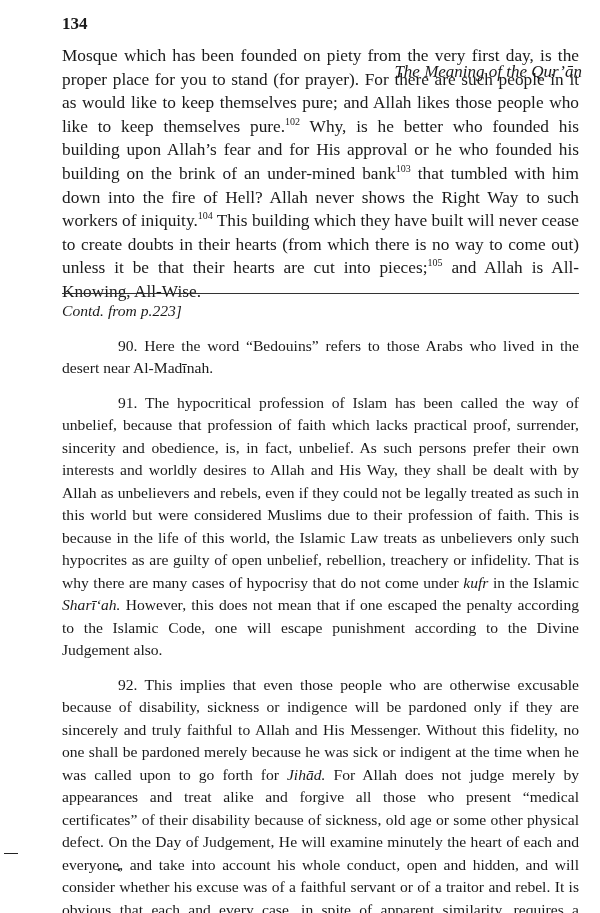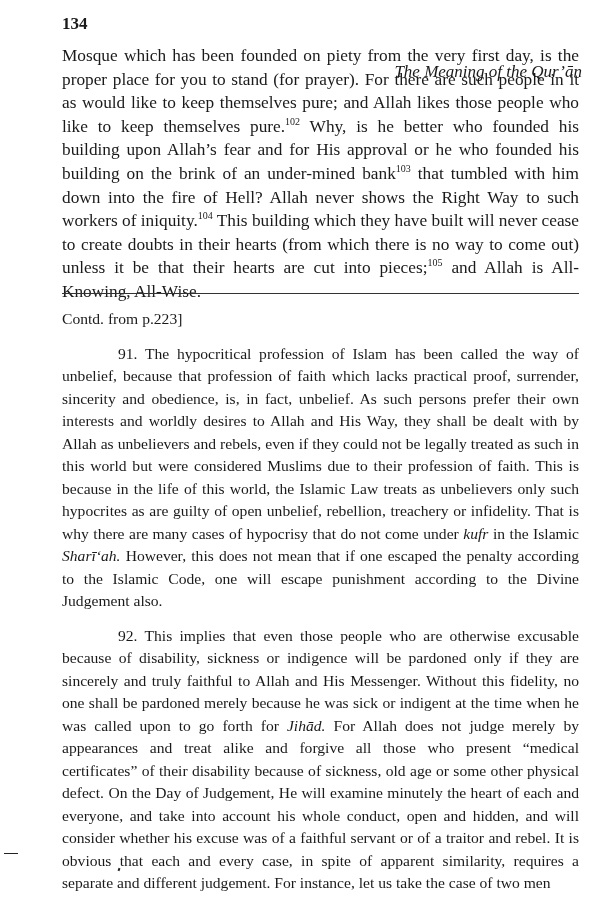--- a/index.html
+++ b/index.html
@@ -63,21 +63,22 @@
     }
     .notes {
       position: absolute;
       top: 296px;
       left: 62px;
       width: 517px;
       font-size: 15.6px;
       line-height: 22.5px;
     }
     .contd {
-      margin: 12px 0 12px 0;
+      font-style: italic;
+      margin: 4px 0 12px 0;
     }
     .note {
       text-align: justify;
       margin: 0 0 12px 0;
     }
     .note .num {
       display: inline-block;
       width: 56px;
     }
     .note i { font-style: italic; }
@@ -106,20 +107,21 @@
   <span class="running-title">The Meaning of the Qur’ān</span>
 </div>
 
 <div class="main-text"><span>Mosque which has been founded on piety from the very first day, is the proper place for you to stand (for prayer). For there are such people in it as would like to keep themselves pure; and Allah likes those people who like to keep themselves pure.</span><sup>102</sup><span> Why, is he better who founded his building upon Allah’s fear and for His approval or he who founded his building on the brink of an under-mined bank</span><sup>103</sup><span> that tumbled with him down into the fire of Hell? Allah never shows the Right Way to such workers of iniquity.</span><sup>104</sup><span> This building which they have built will never cease to create doubts in their hearts (from which there is no way to come out) unless it be that their hearts are cut into pieces;</span><sup>105</sup><span> and Allah is All-Knowing, All-Wise.</span></div>
 
 <div class="divider"></div>
 
 <div class="notes">
   <p class="contd">Contd. from p.223]</p>
 
+  <p class="note"><span class="num"></span><span>90.</span> <span>Here the word “Bedouins” refers to those Arabs who lived in the desert near Al-Madīnah.</span></p>
 
   <p class="note"><span class="num"></span><span>91.</span> <span>The hypocritical profession of Islam has been called the way of unbelief, because that profession of faith which lacks practical proof, surrender, sincerity and obedience, is, in fact, unbelief. As such persons prefer their own interests and worldly desires to Allah and His Way, they shall be dealt with by Allah as unbelievers and rebels, even if they could not be legally treated as such in this world but were considered Muslims due to their profession of faith. This is because in the life of this world, the Islamic Law treats as unbelievers only such hypocrites as are guilty of open unbelief, rebellion, treachery or infidelity. That is why there are many cases of hypocrisy that do not come under </span><i>kufr</i><span> in the Islamic </span><i>Sharī‘ah.</i><span> However, this does not mean that if one escaped the penalty according to the Islamic Code, one will escape punishment according to the Divine Judgement also.</span></p>
 
   <p class="note"><span class="num"></span><span>92.</span> <span>This implies that even those people who are otherwise excusable because of disability, sickness or indigence will be pardoned only if they are sincerely and truly faithful to Allah and His Messenger. Without this fidelity, no one shall be pardoned merely because he was sick or indigent at the time when he was called upon to go forth for </span><i>Jihād.</i><span> For Allah does not judge merely by appearances and treat alike and forgive all those who present “medical certificates” of their disability because of sickness, old age or some other physical defect. On the Day of Judgement, He will examine minutely the heart of each and everyone, and take into account his whole conduct, open and hidden, and will consider whether his excuse was of a faithful servant or of a traitor and rebel. It is obvious that each and every case, in spite of apparent similarity, requires a separate and different judgement. For instance, let us take the case of two men</span></p>
 </div>
 
 <div class="margin-mark"></div>
 <div class="stray-dot"></div>
 
 </body></html>

